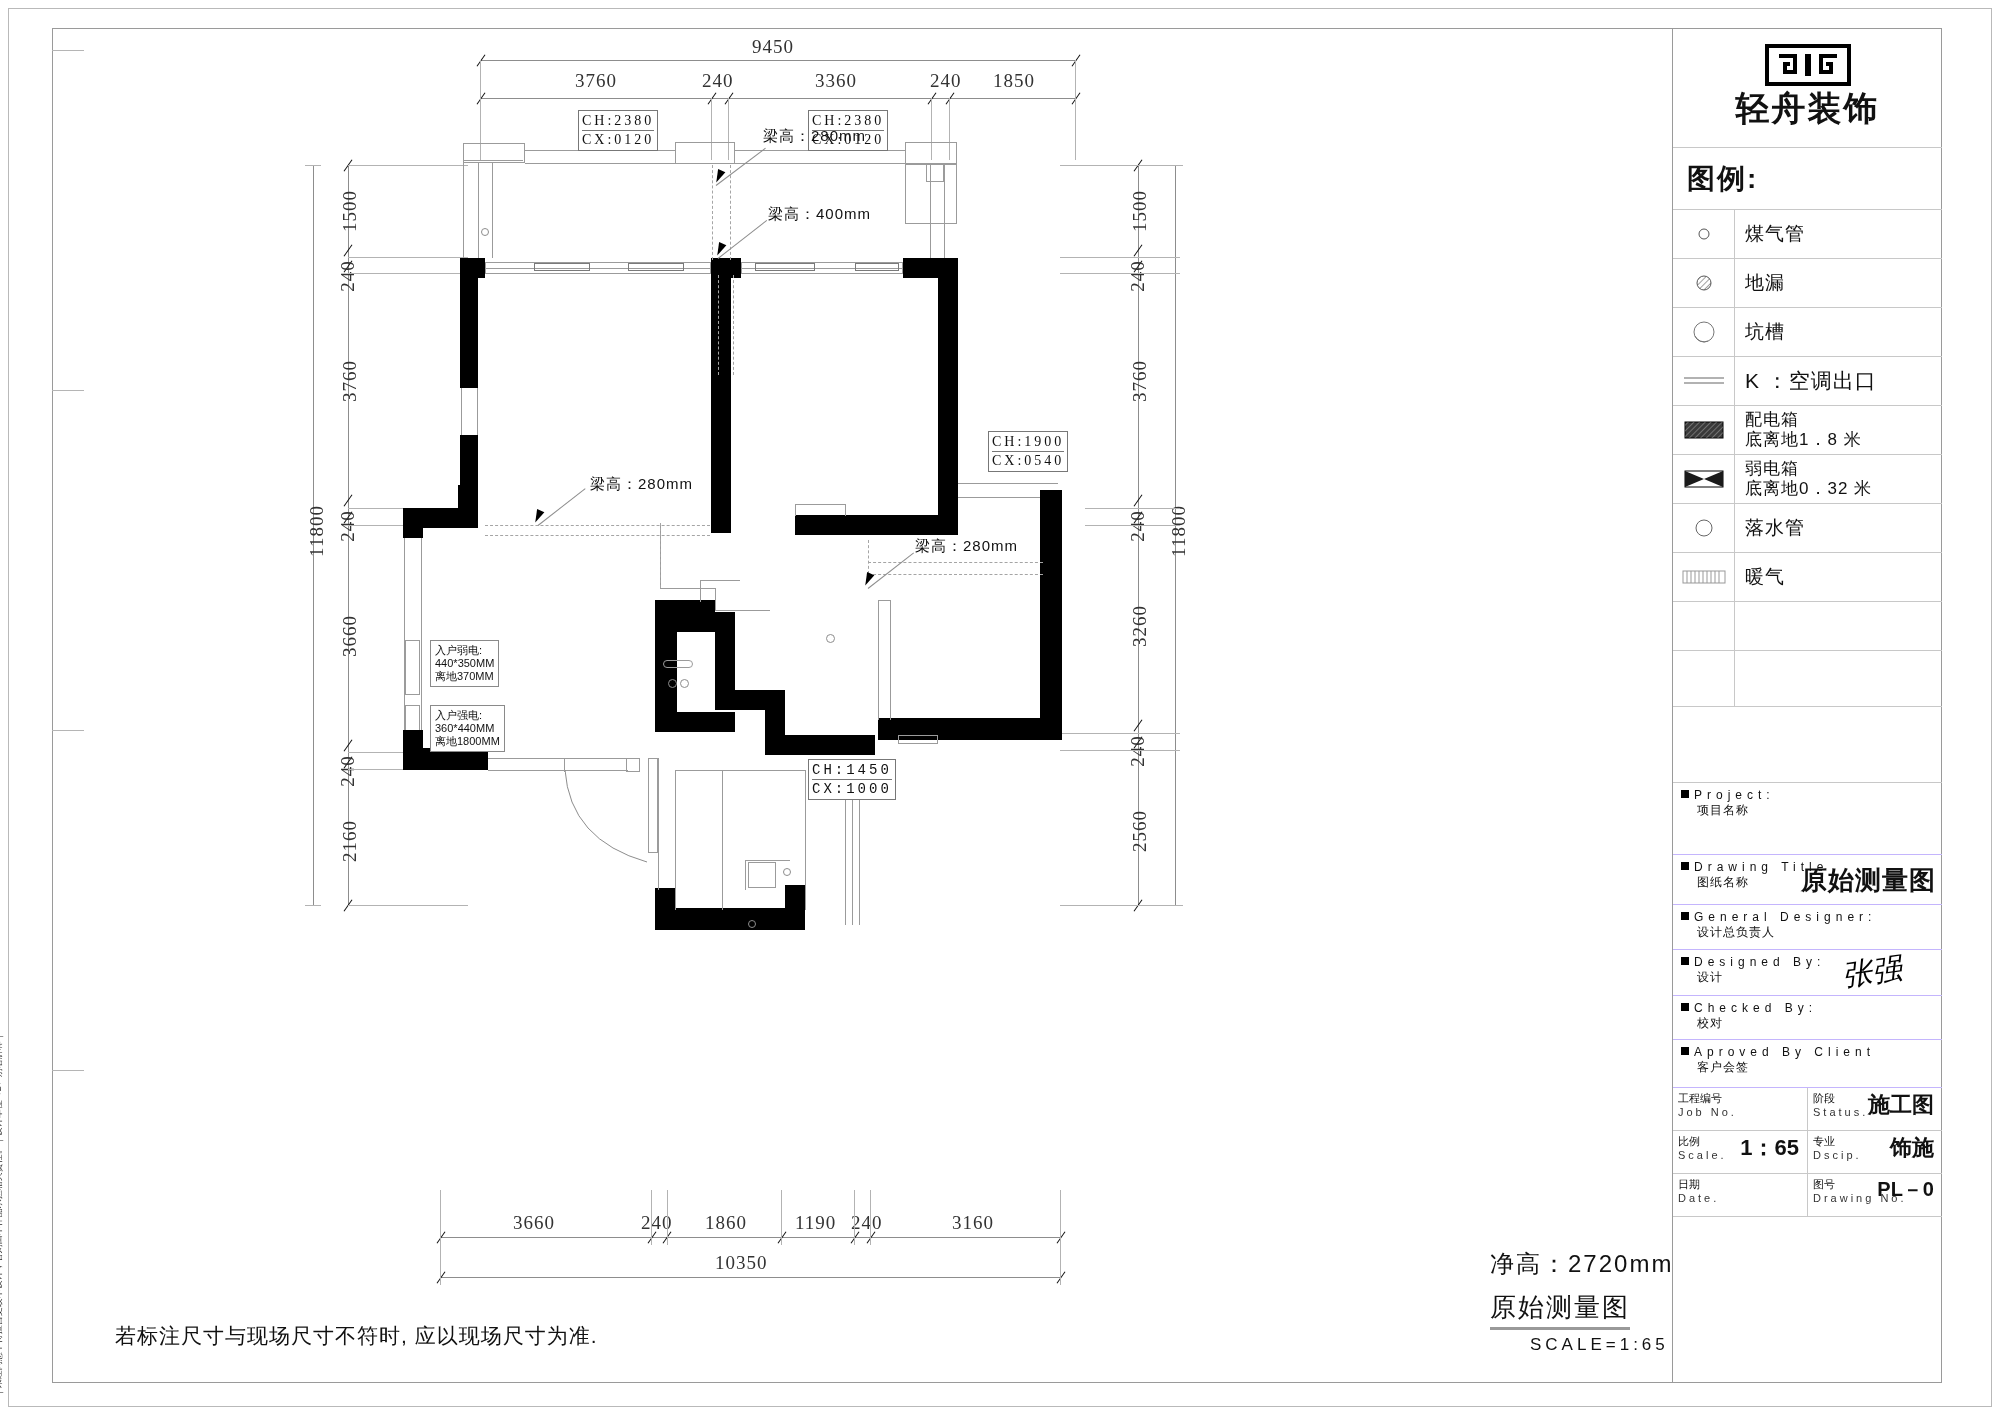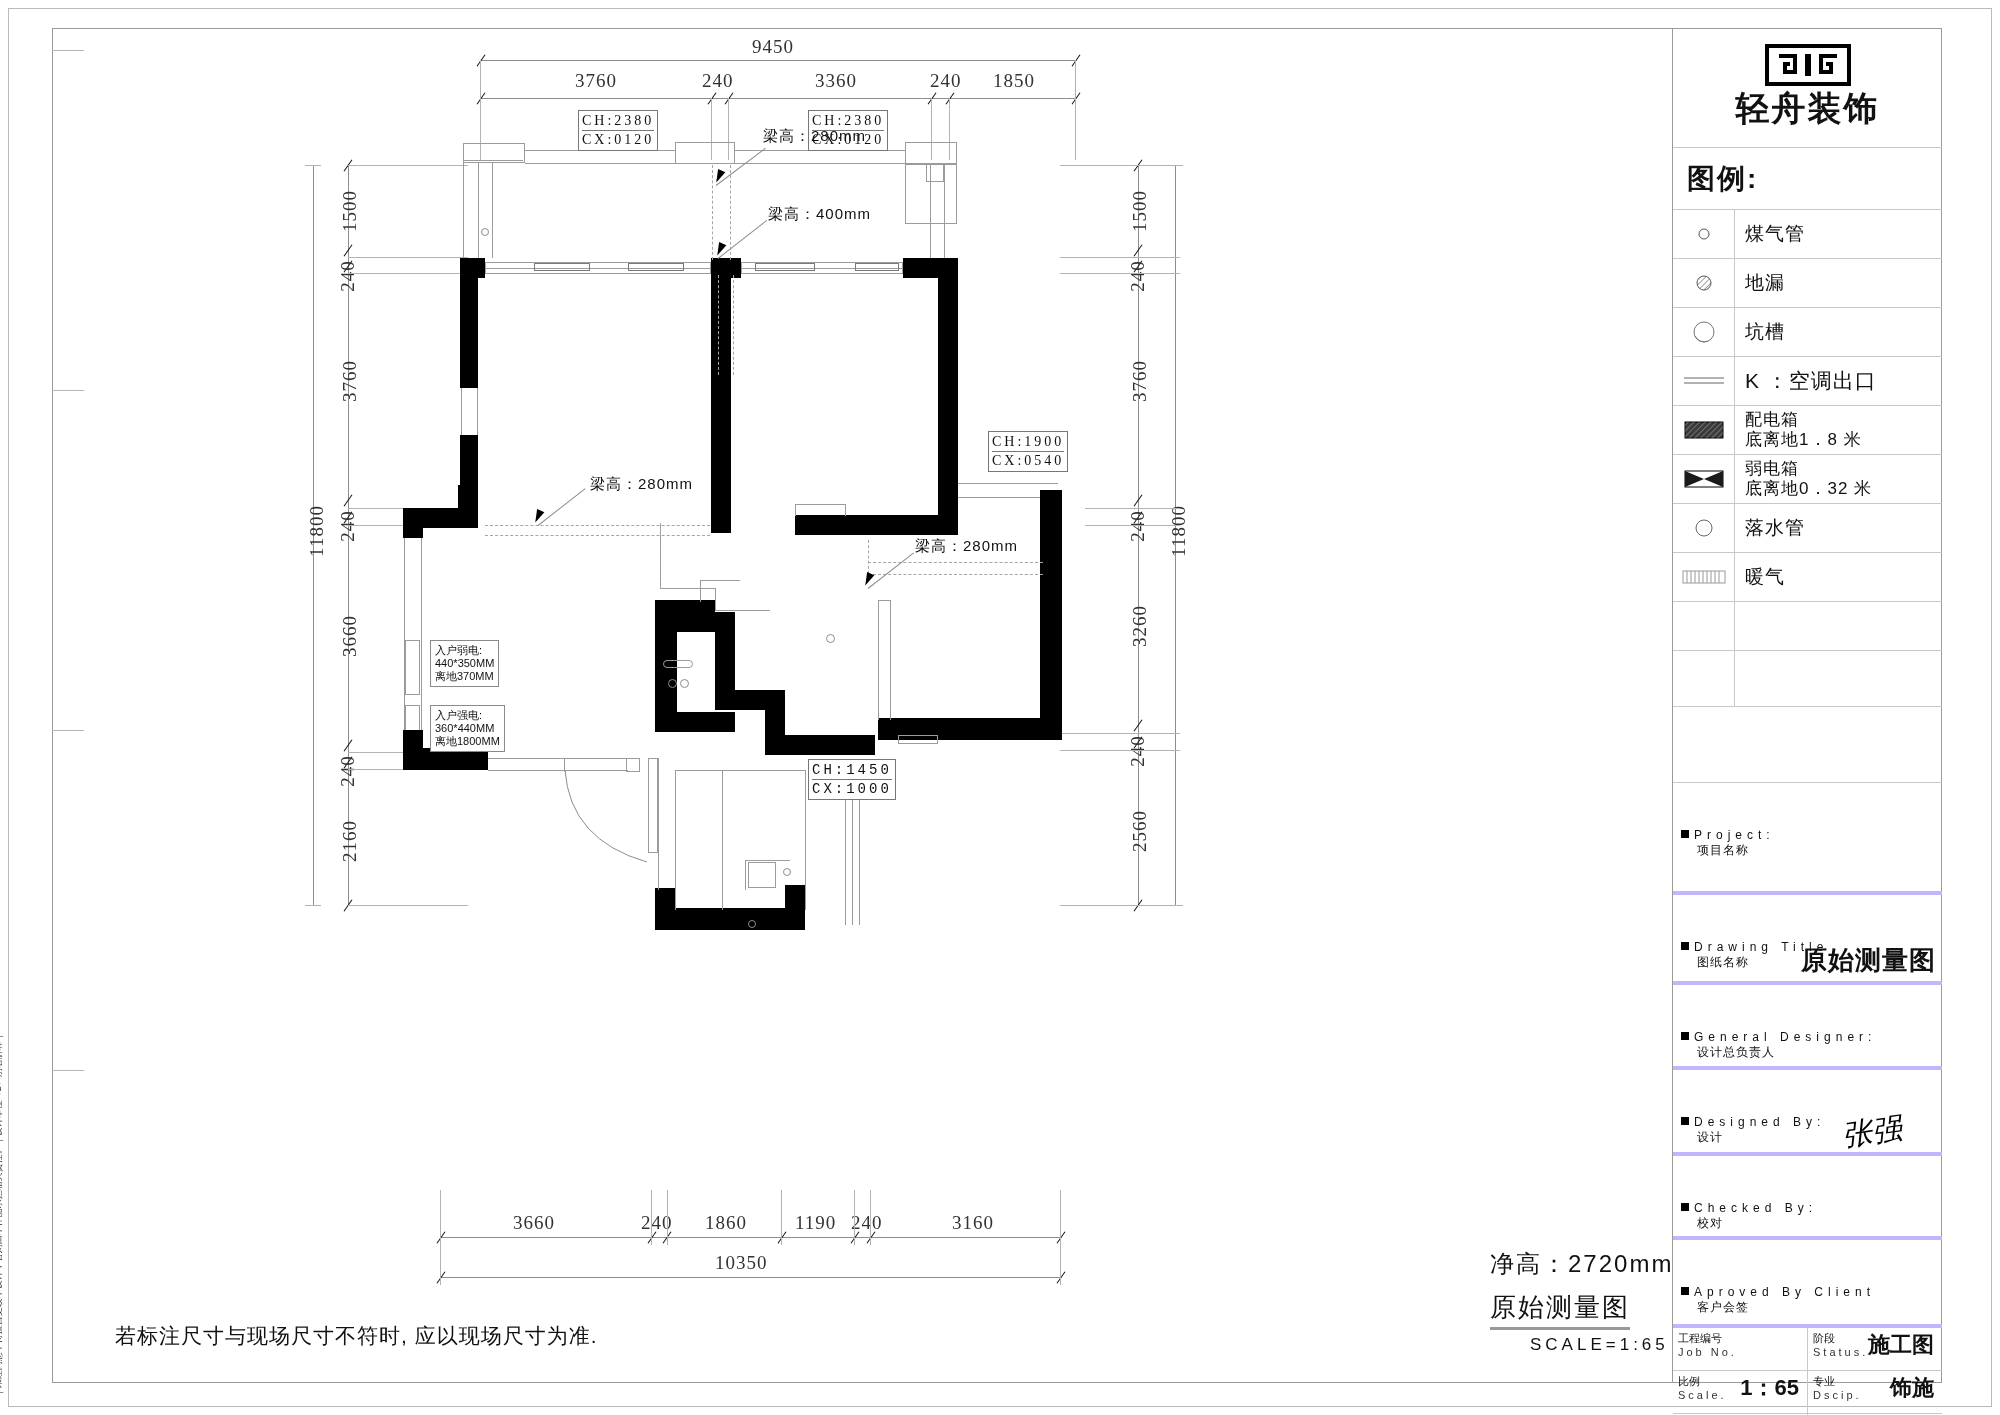--- a/index.html
+++ b/index.html
@@ -89,21 +89,21 @@
   .logo-seal { font-size:0; line-height:0; }
   .logo-text { font-size:34px; font-weight:bold; letter-spacing:2px; font-family:"DejaVu Sans",sans-serif; }
   .legend-title { height:62px; display:flex; align-items:center; padding-left:14px; font-size:28px; font-weight:bold; letter-spacing:2px;}
   .legend-row { display:flex; height:49px; align-items:stretch; border-bottom:1px solid #c8c8c8; }
   .legend-sym { width:62px; display:flex; align-items:center; justify-content:center; border-right:1px solid #c8c8c8; }
   .legend-lbl { flex:1; display:flex; align-items:center; padding-left:10px; font-size:19px; letter-spacing:1px; }
   .legend-lbl.two { flex-direction:column; align-items:flex-start; justify-content:center; line-height:20px; font-size:17px; }
   .legend-empty { height:49px; border-bottom:1px solid #c8c8c8; display:flex;}
   .legend-empty .legend-sym { border-right:1px solid #c8c8c8; }
 
-  .tb-row { border-bottom:4px solid #c4b5fd; position:relative; padding:5px 8px;margin-top:40px; }
+  .tb-row { border-bottom:1px solid #c4b5fd; position:relative; padding:5px 8px; }
   .tb-en { font-size:12px; letter-spacing:5px; font-family:"Liberation Sans",sans-serif; }
   .tb-cn { font-size:12px; padding-left:16px; letter-spacing:1px; }
   .tb-sq { display:inline-block; width:8px; height:8px; background:#000; margin-right:5px; vertical-align:1px;}
   .tb-big { position:absolute; right:6px; top:8px; font-size:26px; font-weight:bold; letter-spacing:1px;}
   .tb-grid { display:flex; }
   .tb-cell { flex:1; border-right:1px solid #c8c8c8; padding:3px 5px; position:relative; height:42px;}
   .tb-cell:last-child { border-right:none; }
   .tb-cell .cn { font-size:11px; }
   .tb-cell .en { font-size:11px; letter-spacing:3px; color:#333; }
   .tb-val { position:absolute; right:8px; top:2px; font-size:22px; font-weight:bold; white-space:nowrap;}

